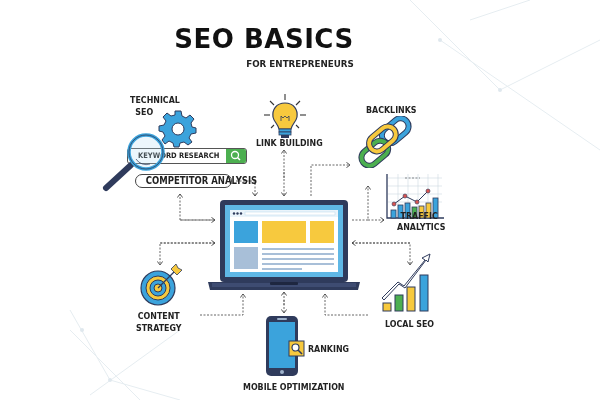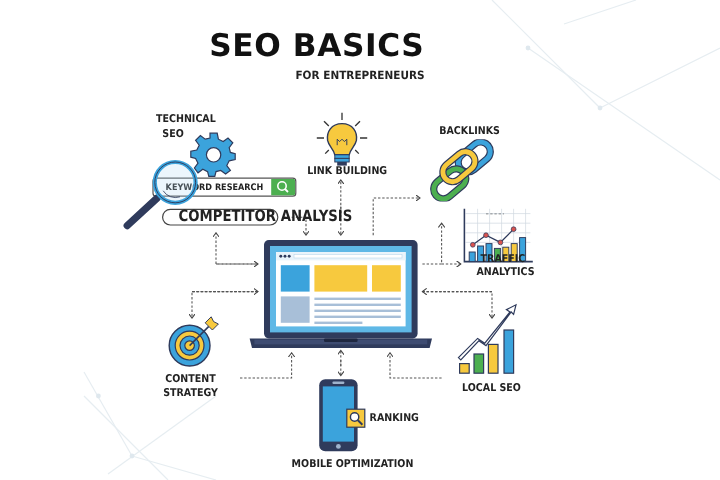--- a/index.html
+++ b/index.html
@@ -2,21 +2,21 @@
 <html><head>
   <meta charset="utf-8">
   <style>
     html, body { margin:0; padding:0; }
     body { width:600px; height:400px; background:#ffffff; position:relative; overflow:hidden; font-family:"Liberation Sans", sans-serif; color:#1f1f1f; }
     .abs { position:absolute; }
     .bgnet { position:absolute; left:0; top:0; }
     .title { left:0; width:528px; top:24px; text-align:center; font-size:26px; font-weight:700; letter-spacing:0.5px; color:#111; font-family:"DejaVu Sans", sans-serif; }
     .subtitle { left:0; width:600px; top:58px; text-align:center; font-size:9.5px; font-weight:600; color:#222; font-family:"DejaVu Sans", sans-serif; transform:scaleX(0.92); }
     .lbl { font-family:"DejaVu Sans", sans-serif; font-size:9px; font-weight:600; color:#222; line-height:12px; transform:scaleX(0.88); transform-origin:left center; white-space:nowrap; }
-    .pill { border:1.4px solid #444; border-radius:9px; background:#fff; font-family:"DejaVu Sans", sans-serif; font-size:13px; font-weight:600; color:#222; white-space:nowrap; box-sizing:border-box; }
+    .pill { border:1.4px solid #444; border-radius:9px; background:#fff; font-family:"DejaVu Sans", sans-serif; font-size:10px; font-weight:600; color:#222; white-space:nowrap; box-sizing:border-box; }
     .searchbar { border:1.3px solid #555; border-radius:3px; background:#fff; box-sizing:border-box; overflow:hidden; }
     .searchbtn { background:#4caf50; position:absolute; right:0; top:0; bottom:0; width:20px; }
   </style>
 </head>
 <body>
 
 <svg class="bgnet" width="600" height="400">
   <g stroke="#e6edf1" stroke-width="1" fill="none">
     <line x1="410" y1="0" x2="500" y2="90"></line>
       <line x1="500" y1="90" x2="600" y2="40"></line>

